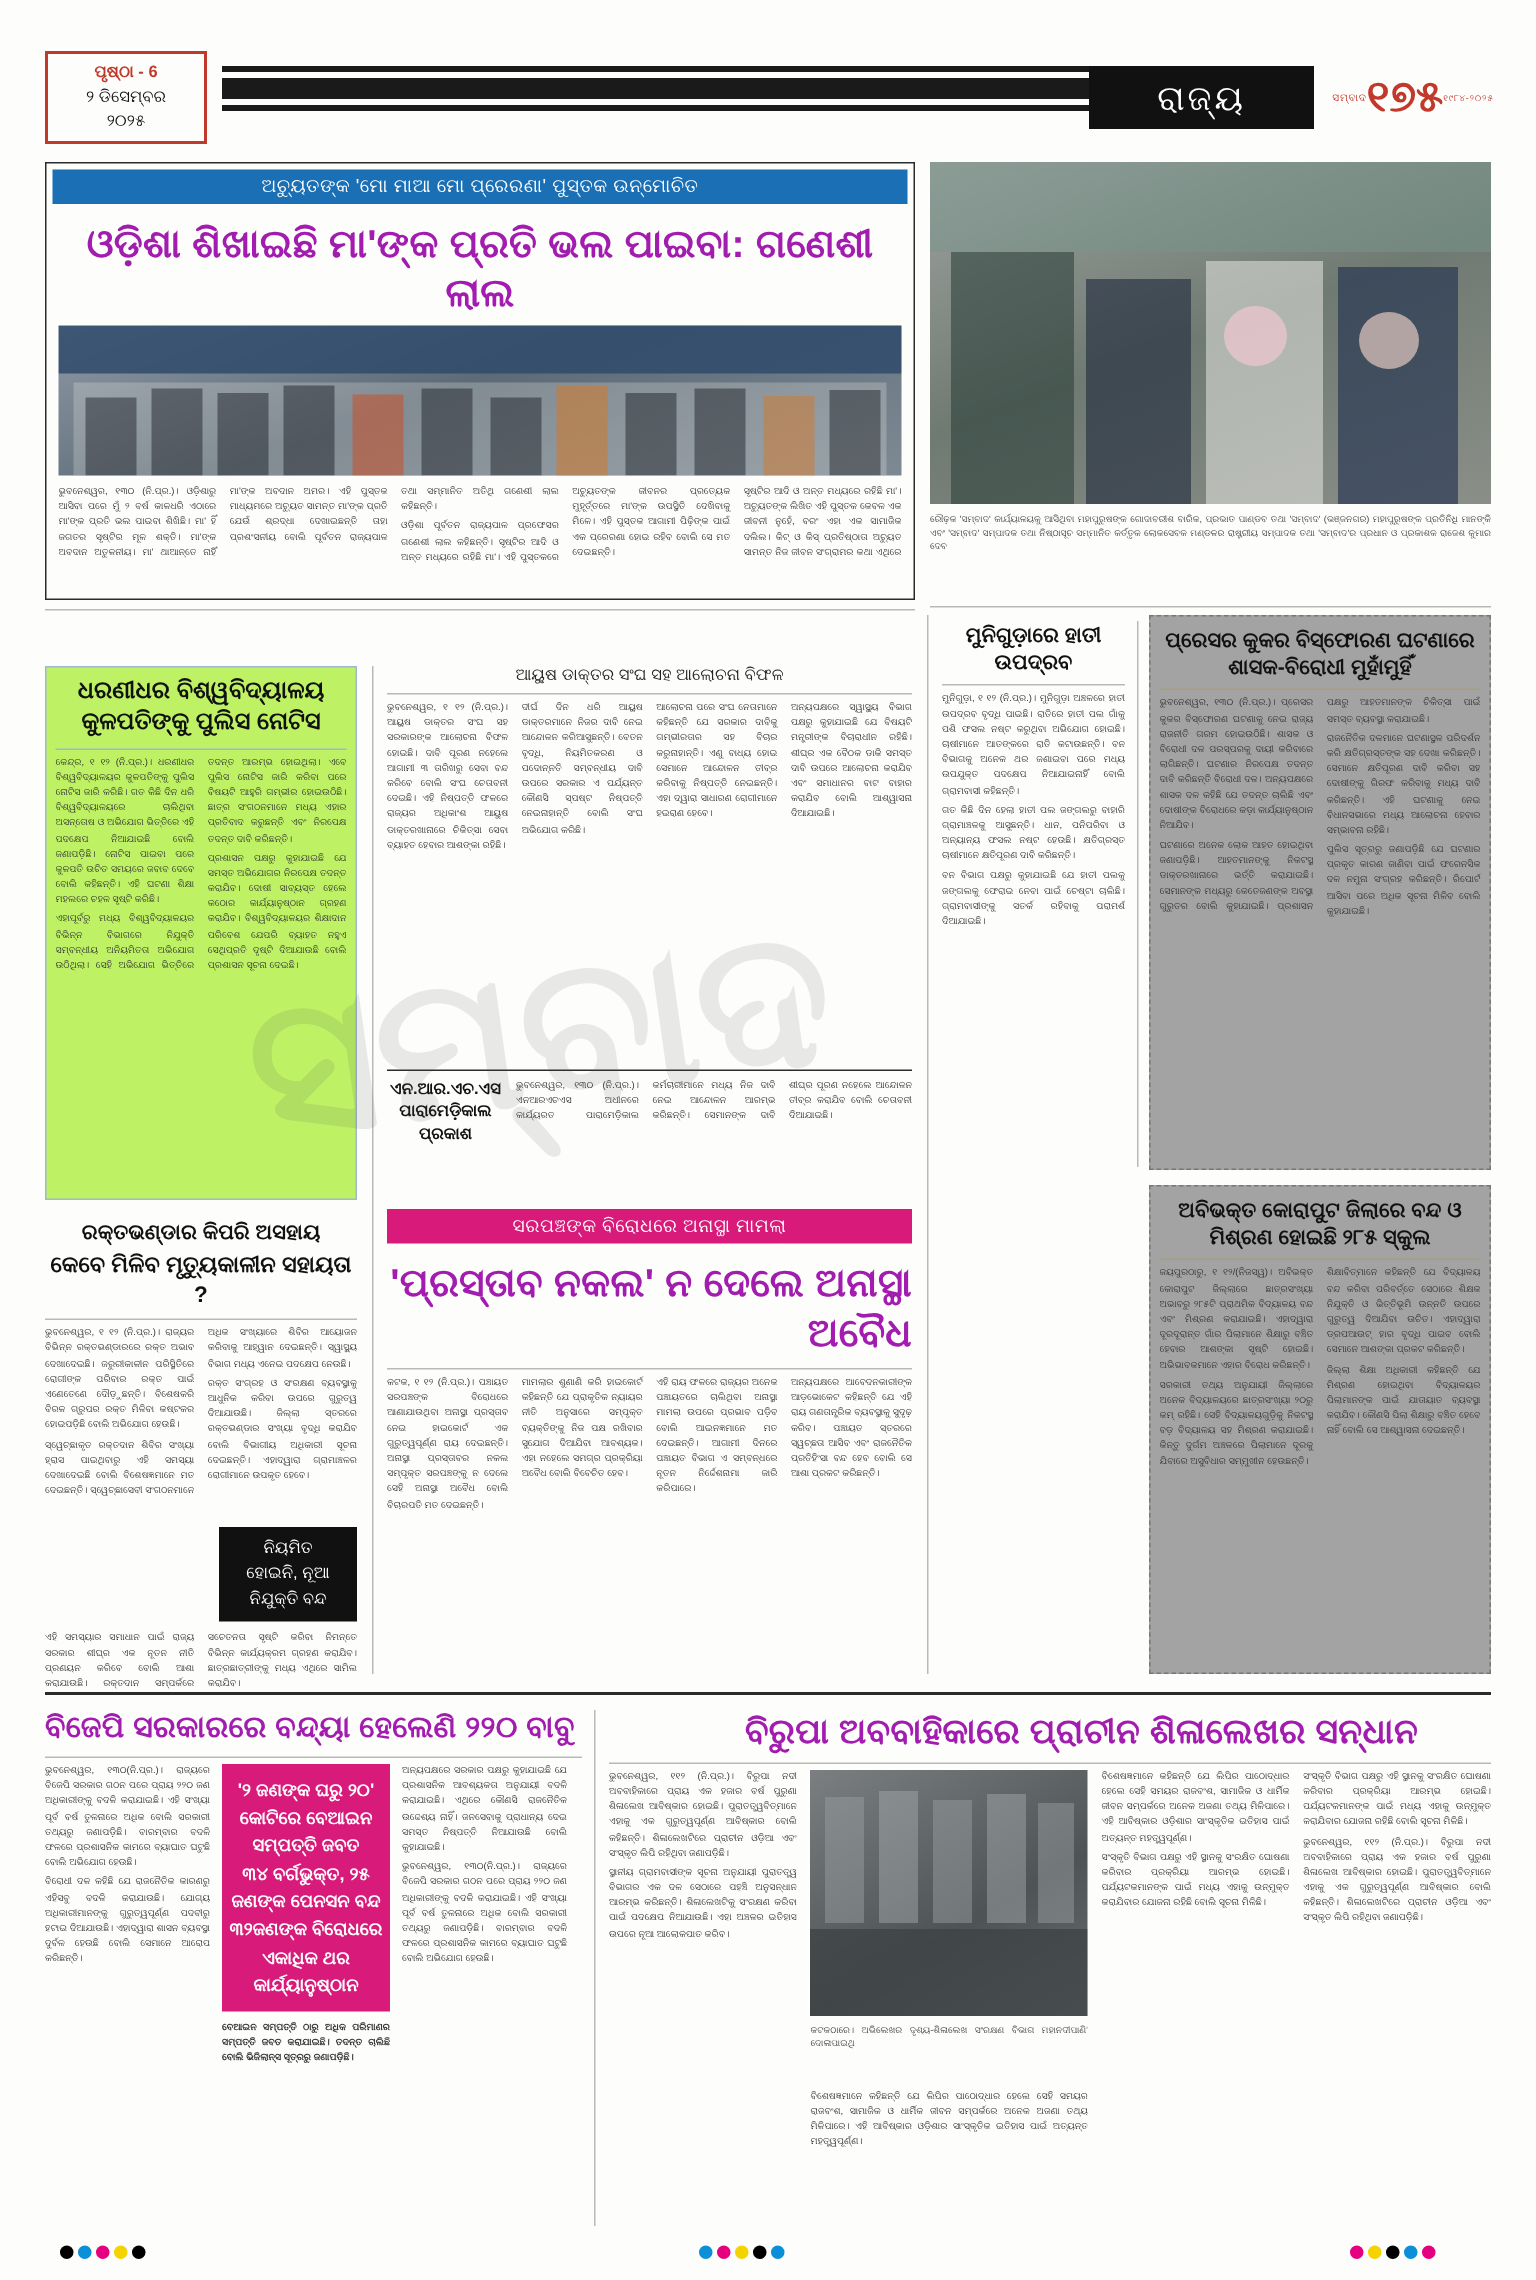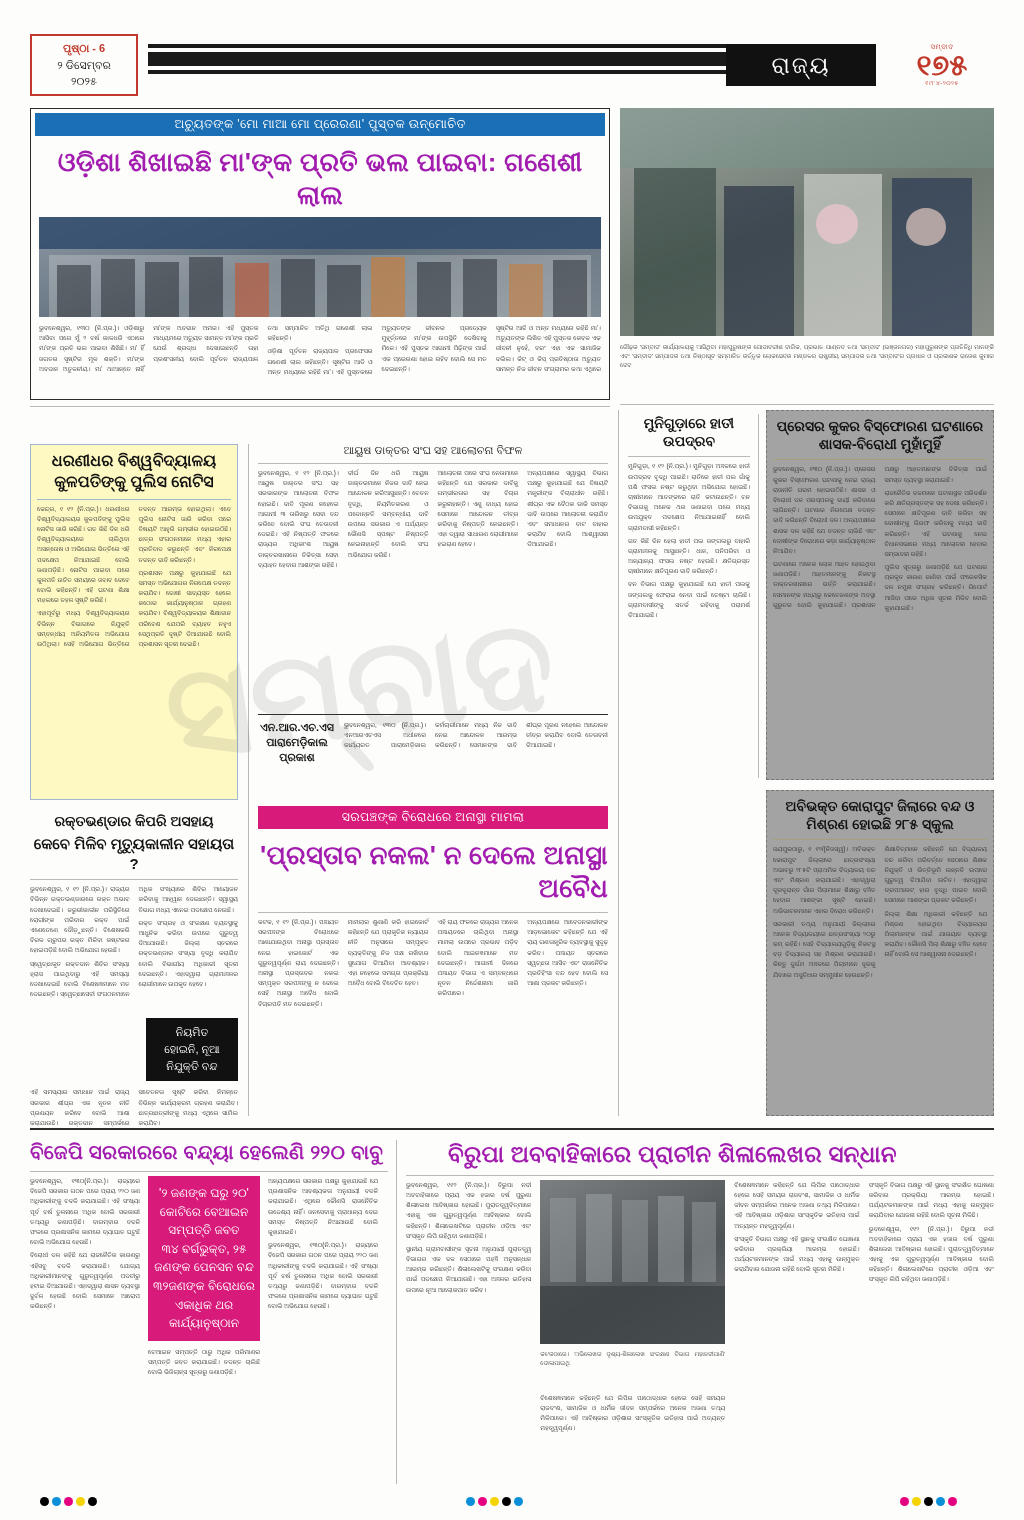--- a/index.html
+++ b/index.html
@@ -34,21 +34,21 @@
   .rulebar i.m{height:14px;}
   .rulebar i.b{height:4px;margin-top:4px;}
   .sectionname{
     position:absolute;right:118px;top:10px;height:42px;
     min-width:150px;background:#111;color:#fff;
     display:flex;align-items:center;justify-content:center;
     font-size:23px;letter-spacing:2px;padding:0 18px;box-sizing:border-box;
   }
   .logo{
     position:absolute;right:0;top:0;width:104px;height:62px;
-    display:flex;flex-direction:column;align-items:center;justify-content:center;
+    display:flex;align-items:center;justify-content:center;
   }
   .logo .lt{font-size:7px;color:#c0392b;letter-spacing:.5px;}
   .logo .lm{font-size:29px;color:#c0392b;font-weight:bold;line-height:1;}
   .logo .lb{font-size:6px;color:#c0392b;letter-spacing:.5px;}
   
   .blk{position:absolute;box-sizing:border-box;}
   .hdrbar{
     background:#1a6fb5;color:#fff;text-align:center;
     font-size:12.5px;padding:4px 0;letter-spacing:.3px;
   }
@@ -71,21 +71,21 @@
   .cap{font-size:6.1px;line-height:1.5;color:#444;text-align:justify;}
   .photo{
     background:linear-gradient(160deg,#8e9aa6,#5d6b78 45%,#7d8a94);
     position:relative;overflow:hidden;
   }
   .photo.warm{background:linear-gradient(160deg,#9fa3a0,#6f7a72 50%,#8a8f88);}
   .photo.grey{background:linear-gradient(150deg,#7b7f82,#4e5356 60%,#6a6e70);}
   .photo .fig{position:absolute;bottom:0;background:rgba(20,25,30,.45);}
   .boxed{border:1px solid #2b2b2b;}
   .dashed{border:1px dashed #777;}
-  .tintblue{background:#fef9c3;}
+  .tintblue{background:#bef264;}
   .tintcream{background:#a3a3a3;}
   .invbox{
     background:#111;color:#fff;text-align:center;font-size:11px;
     line-height:1.55;padding:6px 4px;
   }
   .magbox{
     background:#d81b7a;color:#fff;text-align:center;font-size:12px;
     line-height:1.55;padding:8px 5px;
   }
   .watermark{
@@ -263,39 +263,39 @@
   <div class="hsep" style="left:30px;top:1128px;width:964px;height:2px;background:#2b2b2b;"></div>
 
   <div class="blk" style="left:30px;top:1140px;width:358px;height:340px;">
     <div class="bigHead" style="font-size:20px;text-align:left;">ବିଜେପି ସରକାରରେ ବନ୍ଦ୍ୟା ହେଲେଣି ୨୨୦ ବାବୁ</div>
     <div class="hsep" style="position:relative;left:0;top:6px;width:100%;"></div>
     <div style="display:flex;gap:8px;margin-top:10px;">
       <div class="body" style="width:110px;column-count:1;height:300px;overflow:hidden;">
         <p>ଭୁବନେଶ୍ୱର, ୧୩୦(ନି.ପ୍ର.)। ରାଜ୍ୟରେ ବିଜେପି ସରକାର ଗଠନ ପରେ ପ୍ରାୟ ୨୨୦ ଜଣ ଅଧିକାରୀଙ୍କୁ ବଦଳି କରାଯାଇଛି। ଏହି ସଂଖ୍ୟା ପୂର୍ବ ବର୍ଷ ତୁଳନାରେ ଅଧିକ ବୋଲି ସରକାରୀ ତଥ୍ୟରୁ ଜଣାପଡ଼ିଛି। ବାରମ୍ବାର ବଦଳି ଫଳରେ ପ୍ରଶାସନିକ କାମରେ ବ୍ୟାଘାତ ଘଟୁଛି ବୋଲି ଅଭିଯୋଗ ହେଉଛି।</p>
         <p>ବିରୋଧୀ ଦଳ କହିଛି ଯେ ରାଜନୈତିକ କାରଣରୁ ଏହିସବୁ ବଦଳି କରାଯାଉଛି। ଯୋଗ୍ୟ ଅଧିକାରୀମାନଙ୍କୁ ଗୁରୁତ୍ୱପୂର୍ଣ୍ଣ ପଦବୀରୁ ହଟାଇ ଦିଆଯାଉଛି। ଏହାଦ୍ୱାରା ଶାସନ ବ୍ୟବସ୍ଥା ଦୁର୍ବଳ ହେଉଛି ବୋଲି ସେମାନେ ଆରୋପ କରିଛନ୍ତି।</p>
       </div>
-      <div style="width:112px;">
+      <div style="width:112px;font-weight:bold;">
         <div class="magbox" style="white-space:pre-line;">'୨ ଜଣଙ୍କ ଘରୁ ୨୦' କୋଟିରେ ବେଆଇନ ସମ୍ପତ୍ତି ଜବତ
 ୩୪ ବର୍ଗଭୁକ୍ତ, ୨୫ ଜଣଙ୍କ ପେନସନ ବନ୍ଦ
 ୩୨ଜଣଙ୍କ ବିରୋଧରେ ଏକାଧିକ ଥର କାର୍ଯ୍ୟାନୁଷ୍ଠାନ</div>
         <div class="body" style="margin-top:6px;height:96px;overflow:hidden;">
           <p>ବେଆଇନ ସମ୍ପତ୍ତି ଠାରୁ ଅଧିକ ପରିମାଣର ସମ୍ପତ୍ତି ଜବତ କରାଯାଇଛି। ତଦନ୍ତ ଚାଲିଛି ବୋଲି ଭିଜିଲାନ୍ସ ସୂତ୍ରରୁ ଜଣାପଡ଼ିଛି।</p>
         </div>
       </div>
       <div class="body" style="width:110px;column-count:1;height:300px;overflow:hidden;">
         <p>ଅନ୍ୟପକ୍ଷରେ ସରକାର ପକ୍ଷରୁ କୁହାଯାଇଛି ଯେ ପ୍ରଶାସନିକ ଆବଶ୍ୟକତା ଅନୁଯାୟୀ ବଦଳି କରାଯାଇଛି। ଏଥିରେ କୌଣସି ରାଜନୈତିକ ଉଦ୍ଦେଶ୍ୟ ନାହିଁ। ଜନସେବାକୁ ପ୍ରାଧାନ୍ୟ ଦେଇ ସମସ୍ତ ନିଷ୍ପତ୍ତି ନିଆଯାଉଛି ବୋଲି କୁହାଯାଇଛି।</p>
         <p>ଭୁବନେଶ୍ୱର, ୧୩୦(ନି.ପ୍ର.)। ରାଜ୍ୟରେ ବିଜେପି ସରକାର ଗଠନ ପରେ ପ୍ରାୟ ୨୨୦ ଜଣ ଅଧିକାରୀଙ୍କୁ ବଦଳି କରାଯାଇଛି। ଏହି ସଂଖ୍ୟା ପୂର୍ବ ବର୍ଷ ତୁଳନାରେ ଅଧିକ ବୋଲି ସରକାରୀ ତଥ୍ୟରୁ ଜଣାପଡ଼ିଛି। ବାରମ୍ବାର ବଦଳି ଫଳରେ ପ୍ରଶାସନିକ କାମରେ ବ୍ୟାଘାତ ଘଟୁଛି ବୋଲି ଅଭିଯୋଗ ହେଉଛି।</p>
       </div>
     </div>
   </div>
 
   <div class="vsep" style="left:396px;top:1140px;height:344px;"></div>
 
   <div class="blk" style="left:406px;top:1140px;width:588px;height:340px;">
-    <div class="bigHead" style="font-size:23px;text-align:left;margin-left:42px;">ବିରୁପା ଅବବାହିକାରେ ପ୍ରାଚୀନ ଶିଳାଲେଖର ସନ୍ଧାନ</div>
+    <div class="bigHead" style="font-size:23px;text-align:center;margin-left:42px;">ବିରୁପା ଅବବାହିକାରେ ପ୍ରାଚୀନ ଶିଳାଲେଖର ସନ୍ଧାନ</div>
     <div class="hsep" style="position:relative;left:0;top:6px;width:100%;"></div>
     <div style="display:flex;gap:9px;margin-top:10px;">
       <div class="body" style="width:126px;height:300px;overflow:hidden;">
         <p>ଭୁବନେଶ୍ୱର, ୧୧୨ (ନି.ପ୍ର.)। ବିରୁପା ନଦୀ ଅବବାହିକାରେ ପ୍ରାୟ ଏକ ହଜାର ବର୍ଷ ପୁରୁଣା ଶିଳାଲେଖ ଆବିଷ୍କାର ହୋଇଛି। ପୁରାତତ୍ତ୍ୱବିତ୍‌ମାନେ ଏହାକୁ ଏକ ଗୁରୁତ୍ୱପୂର୍ଣ୍ଣ ଆବିଷ୍କାର ବୋଲି କହିଛନ୍ତି। ଶିଳାଲେଖଟିରେ ପ୍ରାଚୀନ ଓଡ଼ିଆ ଏବଂ ସଂସ୍କୃତ ଲିପି ରହିଥିବା ଜଣାପଡ଼ିଛି।</p>
         <p>ସ୍ଥାନୀୟ ଗ୍ରାମବାସୀଙ୍କ ସୂଚନା ଅନୁଯାୟୀ ପୁରାତତ୍ତ୍ୱ ବିଭାଗର ଏକ ଦଳ ସେଠାରେ ପହଞ୍ଚି ଅନୁସନ୍ଧାନ ଆରମ୍ଭ କରିଛନ୍ତି। ଶିଳାଲେଖଟିକୁ ସଂରକ୍ଷଣ କରିବା ପାଇଁ ପଦକ୍ଷେପ ନିଆଯାଉଛି। ଏହା ଅଞ୍ଚଳର ଇତିହାସ ଉପରେ ନୂଆ ଆଲୋକପାତ କରିବ।</p>
       </div>
       <div style="width:186px;">
         <div class="photo grey" style="width:100%;height:164px;position:relative;">
           <div style="position:absolute;left:0;right:0;bottom:0;height:58px;background:rgba(60,65,68,.75);"></div>
           <div style="position:absolute;left:10px;top:18px;width:26px;height:84px;background:rgba(150,155,158,.5);"></div>

